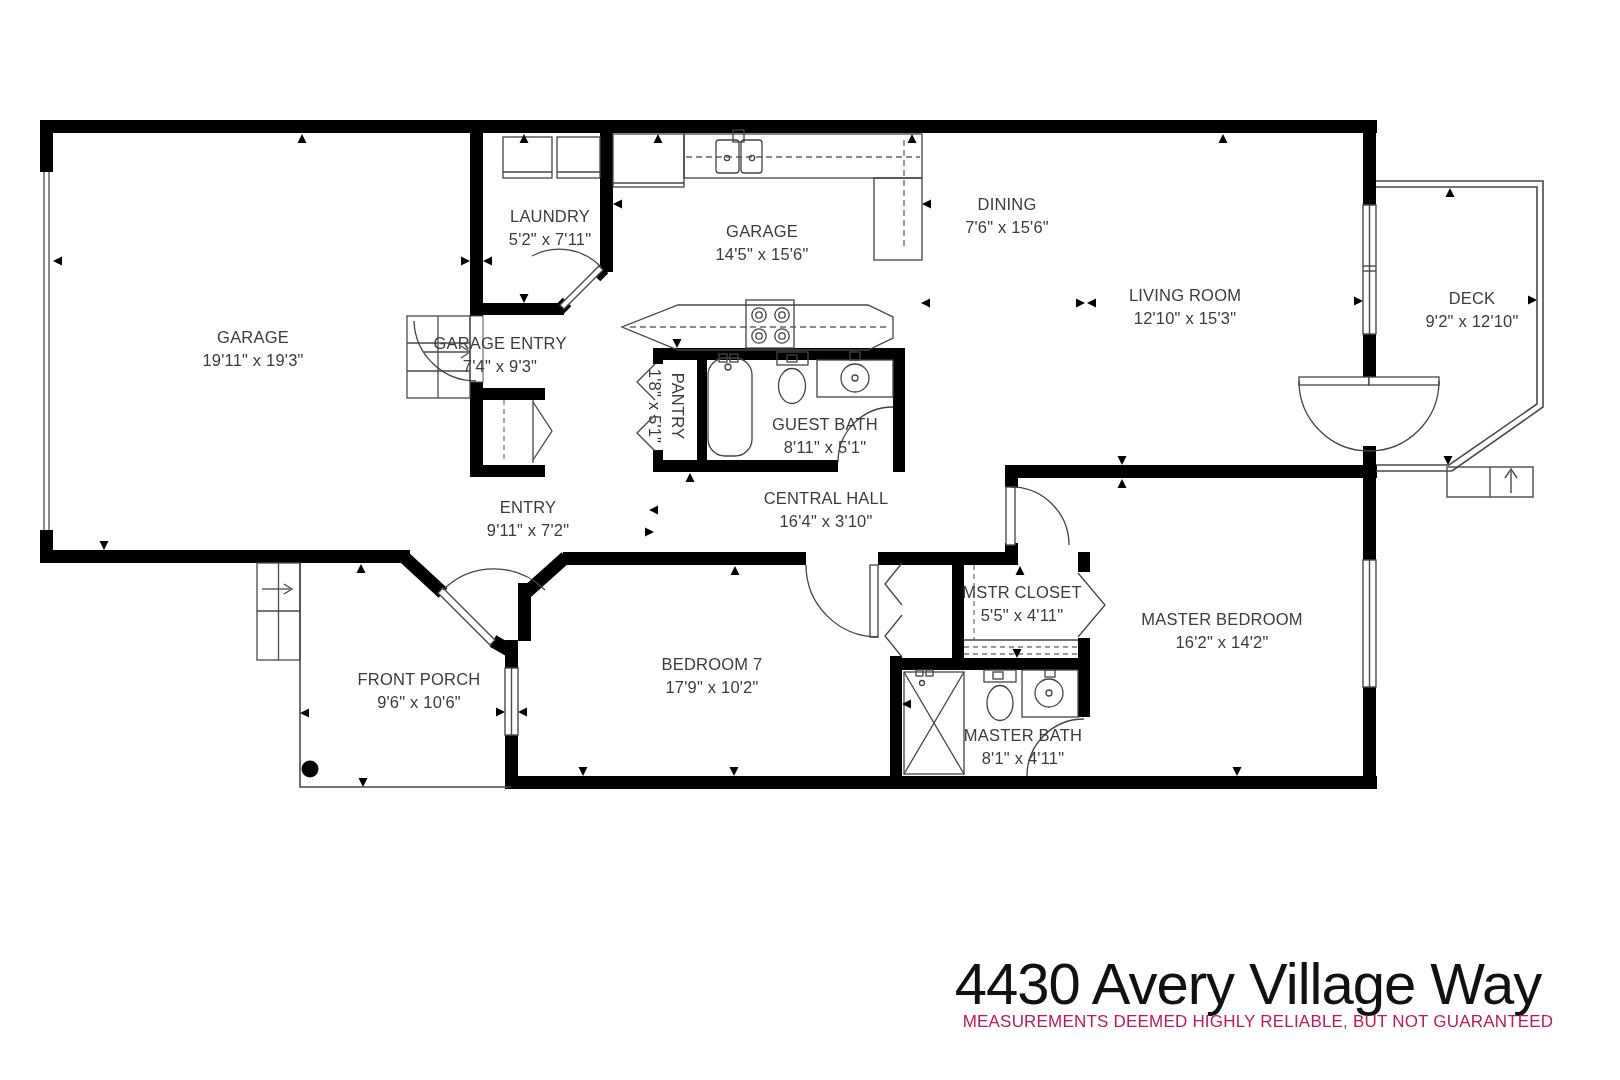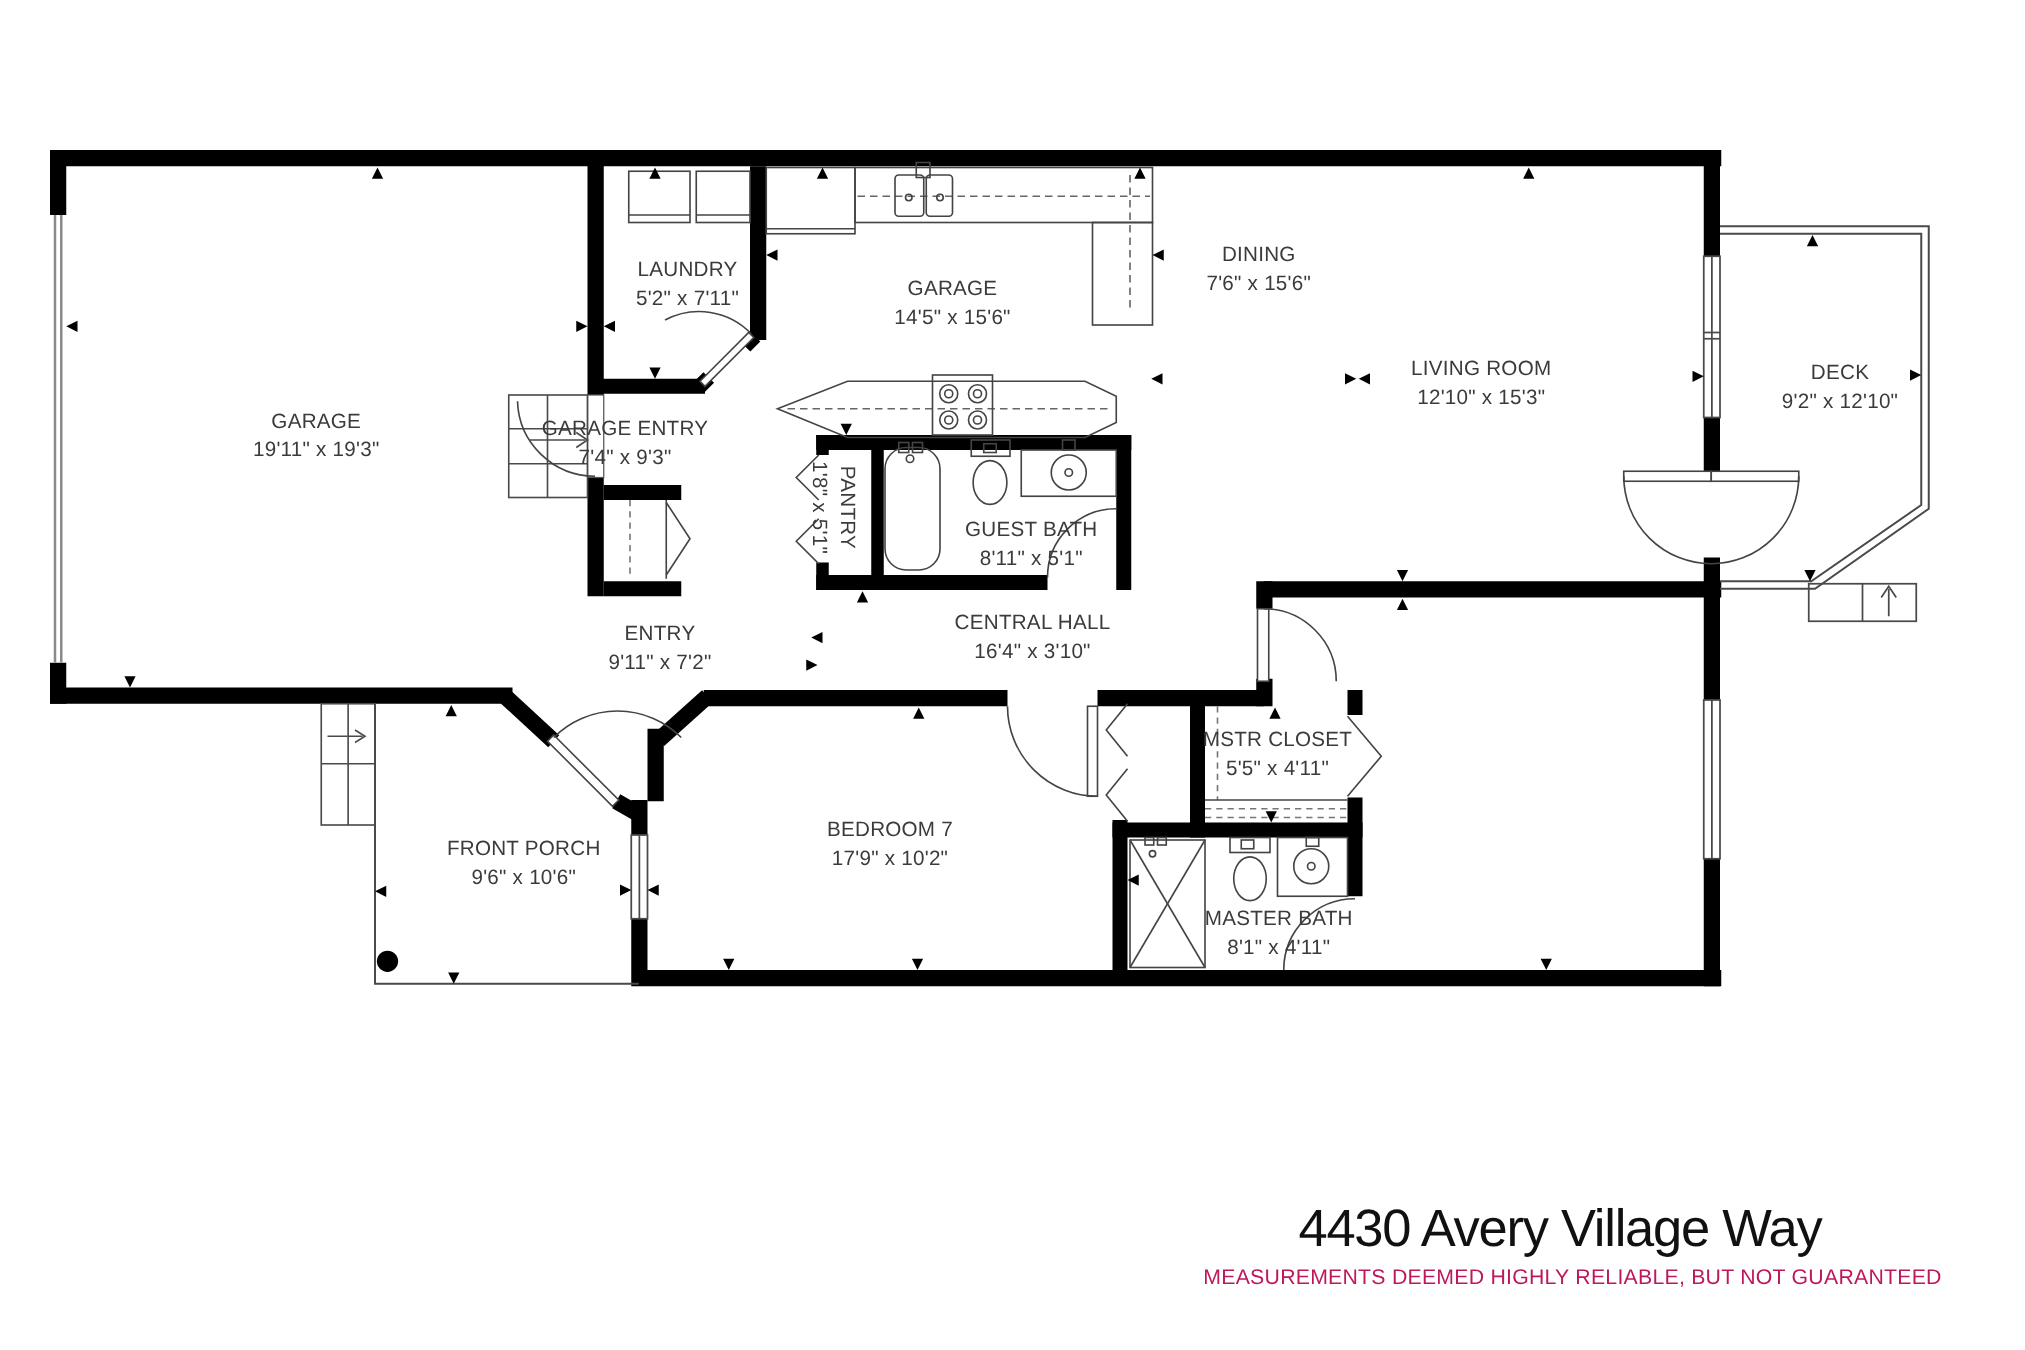--- a/index.html
+++ b/index.html
@@ -5,21 +5,21 @@
   html,body{margin:0;padding:0;background:#fff;}
   #plan{position:relative;width:1620px;height:1080px;background:#ffffff;overflow:hidden;
         font-family:"Liberation Sans",sans-serif;}
   #plan svg{position:absolute;left:0;top:0;}
   .labels{position:absolute;left:0;top:0;width:1620px;height:1080px;}
   .rl{position:absolute;transform:translate(-50%,-50%);text-align:center;color:#3b3b3b;
       font-size:16.5px;line-height:23px;letter-spacing:.2px;white-space:nowrap;}
   .rl span{display:block;}
   .rl.rot{transform:translate(-50%,-50%) rotate(90deg);}
   .titleblock{position:absolute;left:1248px;top:983px;transform:translate(-50%,-50%);
-      font-size:42px;letter-spacing:-1px;color:#111;white-space:nowrap;}
+      font-size:58px;letter-spacing:-1px;color:#111;white-space:nowrap;}
   .disclaimer{position:absolute;left:1258px;top:1022px;transform:translate(-50%,-50%);
       font-size:17px;letter-spacing:.2px;color:#be185d;white-space:nowrap;}
 </style>
 </head>
 <body>
 
 <div id="plan">
 
 <svg width="1620" height="1080" viewBox="0 0 1620 1080">
   <defs>
@@ -366,20 +366,24 @@
     <span>9'6" x 10'6"</span>
   </div>
   <div class="rl" style="left:712px;top:676px">
     <span>BEDROOM 7</span>
     <span>17'9" x 10'2"</span>
   </div>
   <div class="rl" style="left:1022px;top:604px">
     <span>MSTR CLOSET</span>
     <span>5'5" x 4'11"</span>
   </div>
+  <div class="rl" style="left:1222px;top:631px">
+    <span>MASTER BEDROOM</span>
+    <span>16'2" x 14'2"</span>
+  </div>
   <div class="rl" style="left:1023px;top:747px">
     <span>MASTER BATH</span>
     <span>8'1" x 4'11"</span>
   </div>
 
   <div class="titleblock">4430 Avery Village Way</div>
   <div class="disclaimer">MEASUREMENTS DEEMED HIGHLY RELIABLE, BUT NOT GUARANTEED</div>
 </div>
 
 </div>

